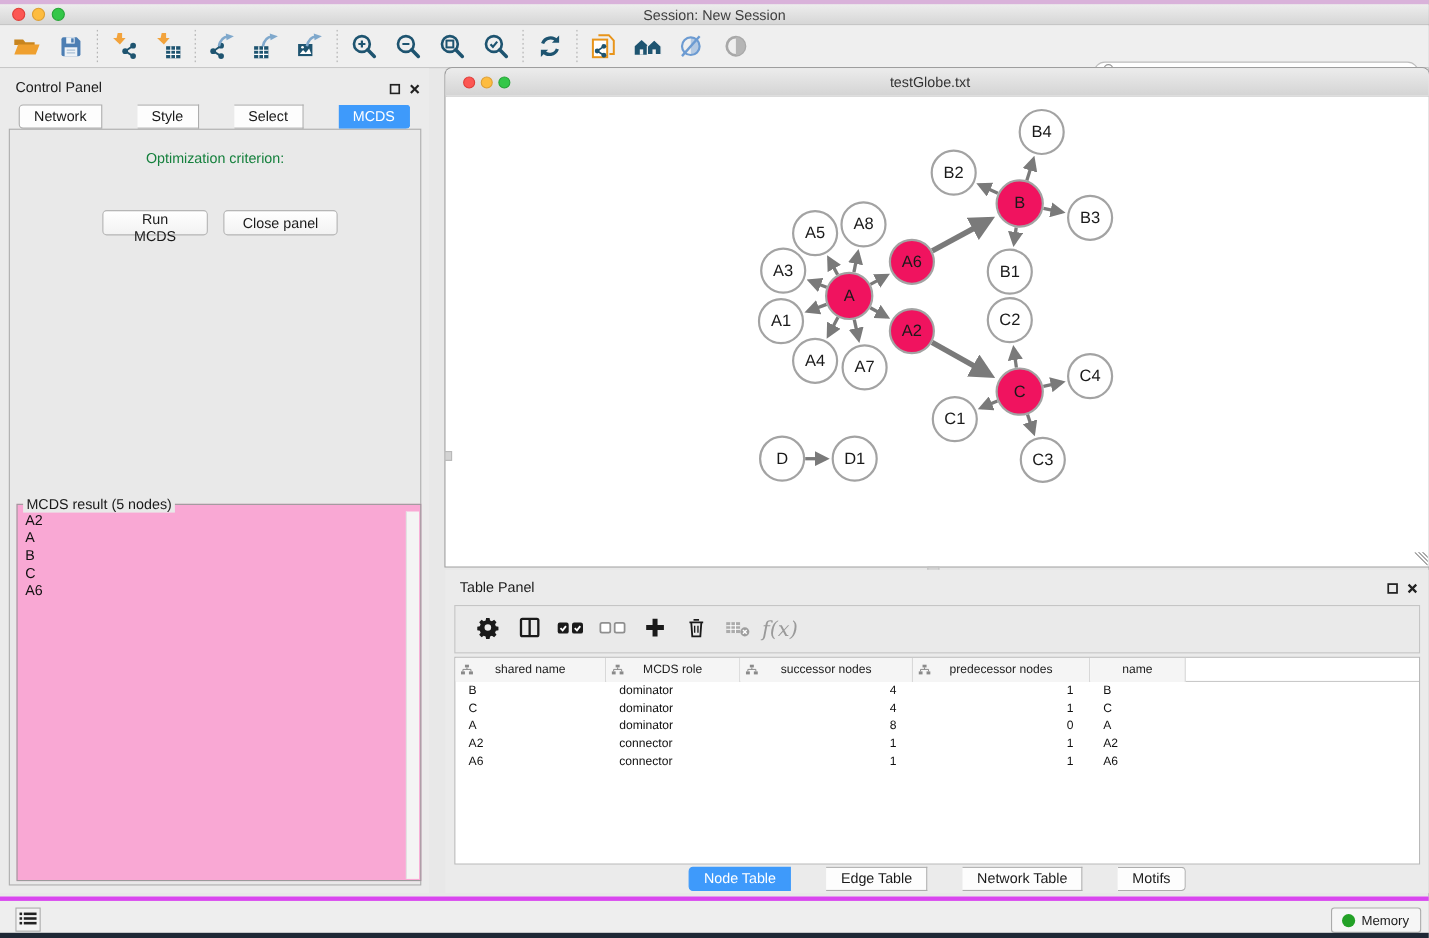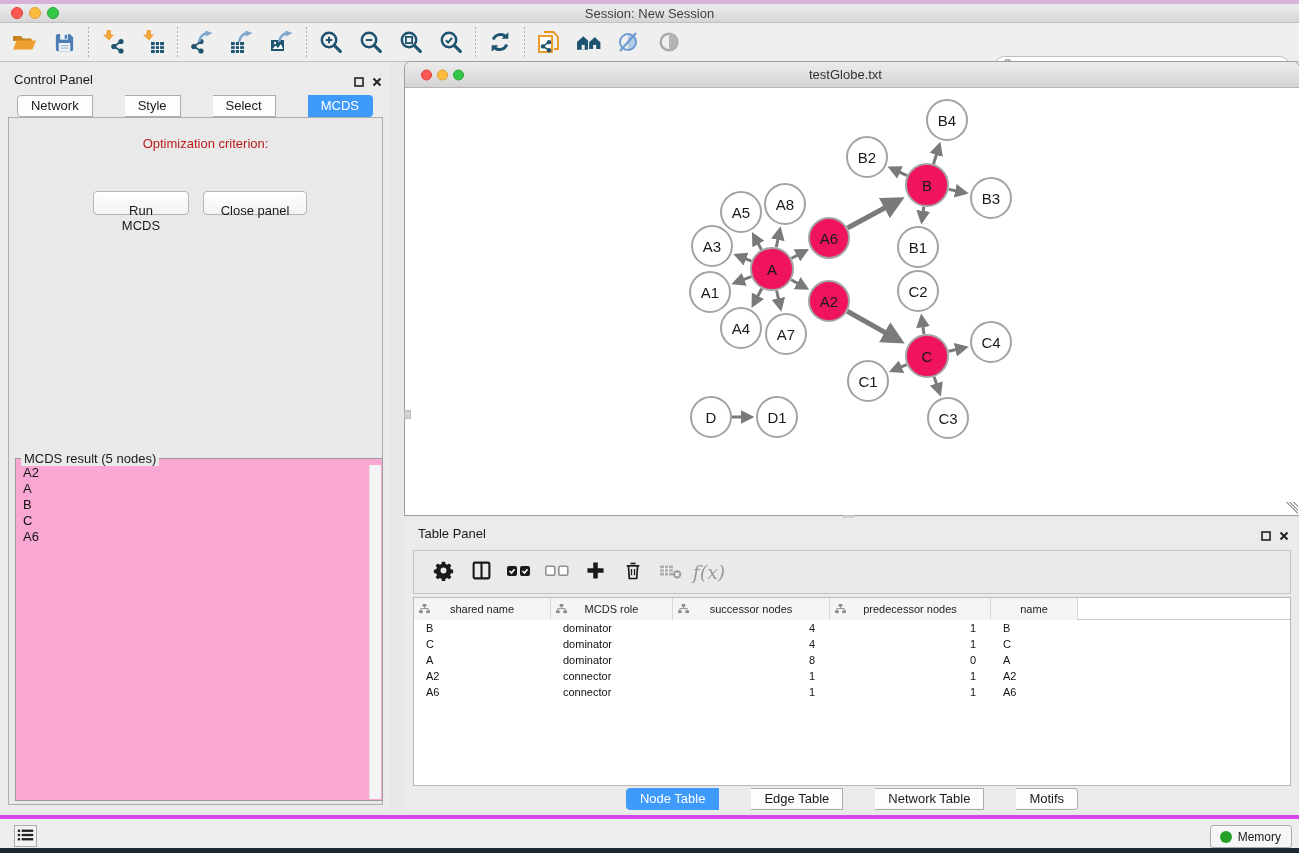--- a/index.html
+++ b/index.html
@@ -64,37 +64,37 @@
     font-family:inherit;
   }
   .seg .seg-tab:first-child{border-left:1px solid #ADADAD;border-radius:4px 0 0 4px;}
   .seg .seg-tab:last-child{border-radius:0 4px 4px 0;}
   .seg .seg-tab.active{background:#3E9AFB;border-color:#3E9AFB;color:#fff;}
   #cp-tabs{position:absolute;left:0;top:33px;width:100%;display:flex;justify-content:center;z-index:2;}
   #cp-content{
     position:absolute;left:8px;top:55px;width:375px;height:688px;
     border:1px solid #ADADAD;background:#E9E9E9;
   }
-  #opt-label{position:absolute;left:10px;top:18px;width:100%;text-align:center;font-size:13px;color:#b91c1c;}
+  #opt-label{position:absolute;left:0;top:18px;width:100%;text-align:center;font-size:13px;color:#15803d;}
   #criterion-select{
     position:absolute;left:35px;top:39px;width:314px;height:25px;
     background:#fff;border:1px solid #B6B6B6;border-radius:4px;
     display:flex;align-items:center;cursor:default;
   }
   #criterion-value{flex:1;font-size:13px;color:#1A1A1A;padding-left:9px;white-space:nowrap;}
   #criterion-stepper{
     width:19px;height:25px;margin-right:-1px;border-radius:0 4px 4px 0;
     background:linear-gradient(#6FB1FC,#3273DC);
     display:flex;flex-direction:column;align-items:center;justify-content:center;gap:1px;
   }
   #criterion-stepper svg{display:block;}
   .push-btn{
     height:23px;background:linear-gradient(#FFFFFF,#F2F2F2);
     border:1px solid #B6B6B6;border-radius:4px;font-size:13px;color:#1A1A1A;
-    padding:11px 16px;font-family:inherit;cursor:default;
+    padding:0 16px;font-family:inherit;cursor:default;
   }
   #run-btn{position:absolute;left:84px;top:73px;width:96px;}
   #closepanel-btn{position:absolute;left:194px;top:73px;width:104px;}
   #result-box{
     position:absolute;left:6px;top:340px;width:368px;height:343px;
     border:1px solid #9B9B9B;background:#f9a8d4;
   }
   #result-legend{
     position:absolute;left:5px;top:-8px;background:#E9E9E9;padding:0 3px;
     font-size:13px;color:#1A1A1A;

